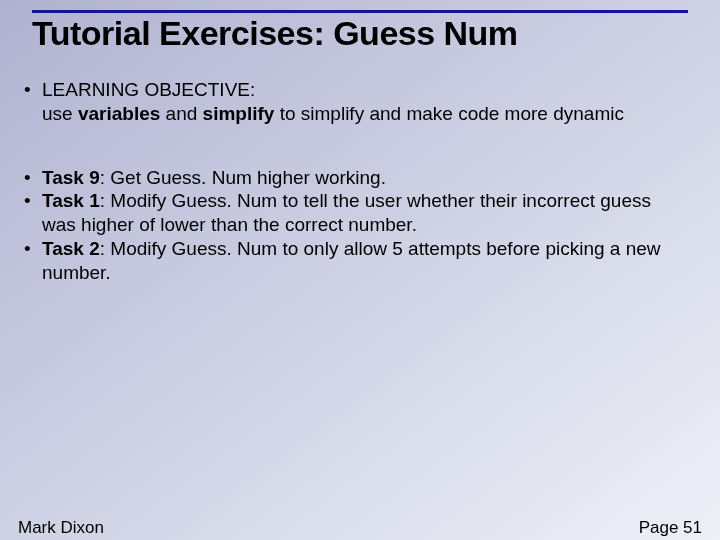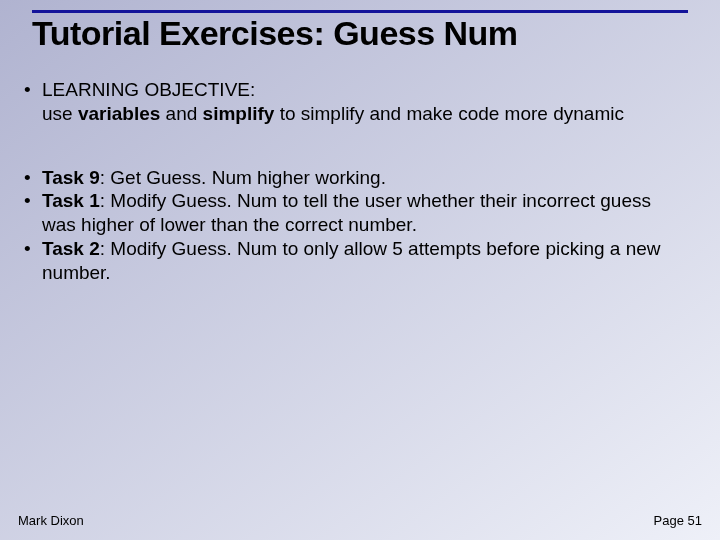--- a/index.html
+++ b/index.html
@@ -53,26 +53,26 @@
       padding-left: 4px;
     }
     .bullet-text {
       flex: 1;
     }
     .section-gap {
       height: 40px;
     }
     .footer {
       position: absolute;
-      bottom: 12px;
+      bottom: 2px;
       left: 18px;
       right: 18px;
       display: flex;
       justify-content: space-between;
-      font-size: 13px;
+      font-size: 17px;
       color: #000;
     }
   </style>
 </head>
 <body>
 
 <div class="title-rule"></div>
 <div class="title">Tutorial Exercises: Guess Num</div>
 
 <div class="content">

